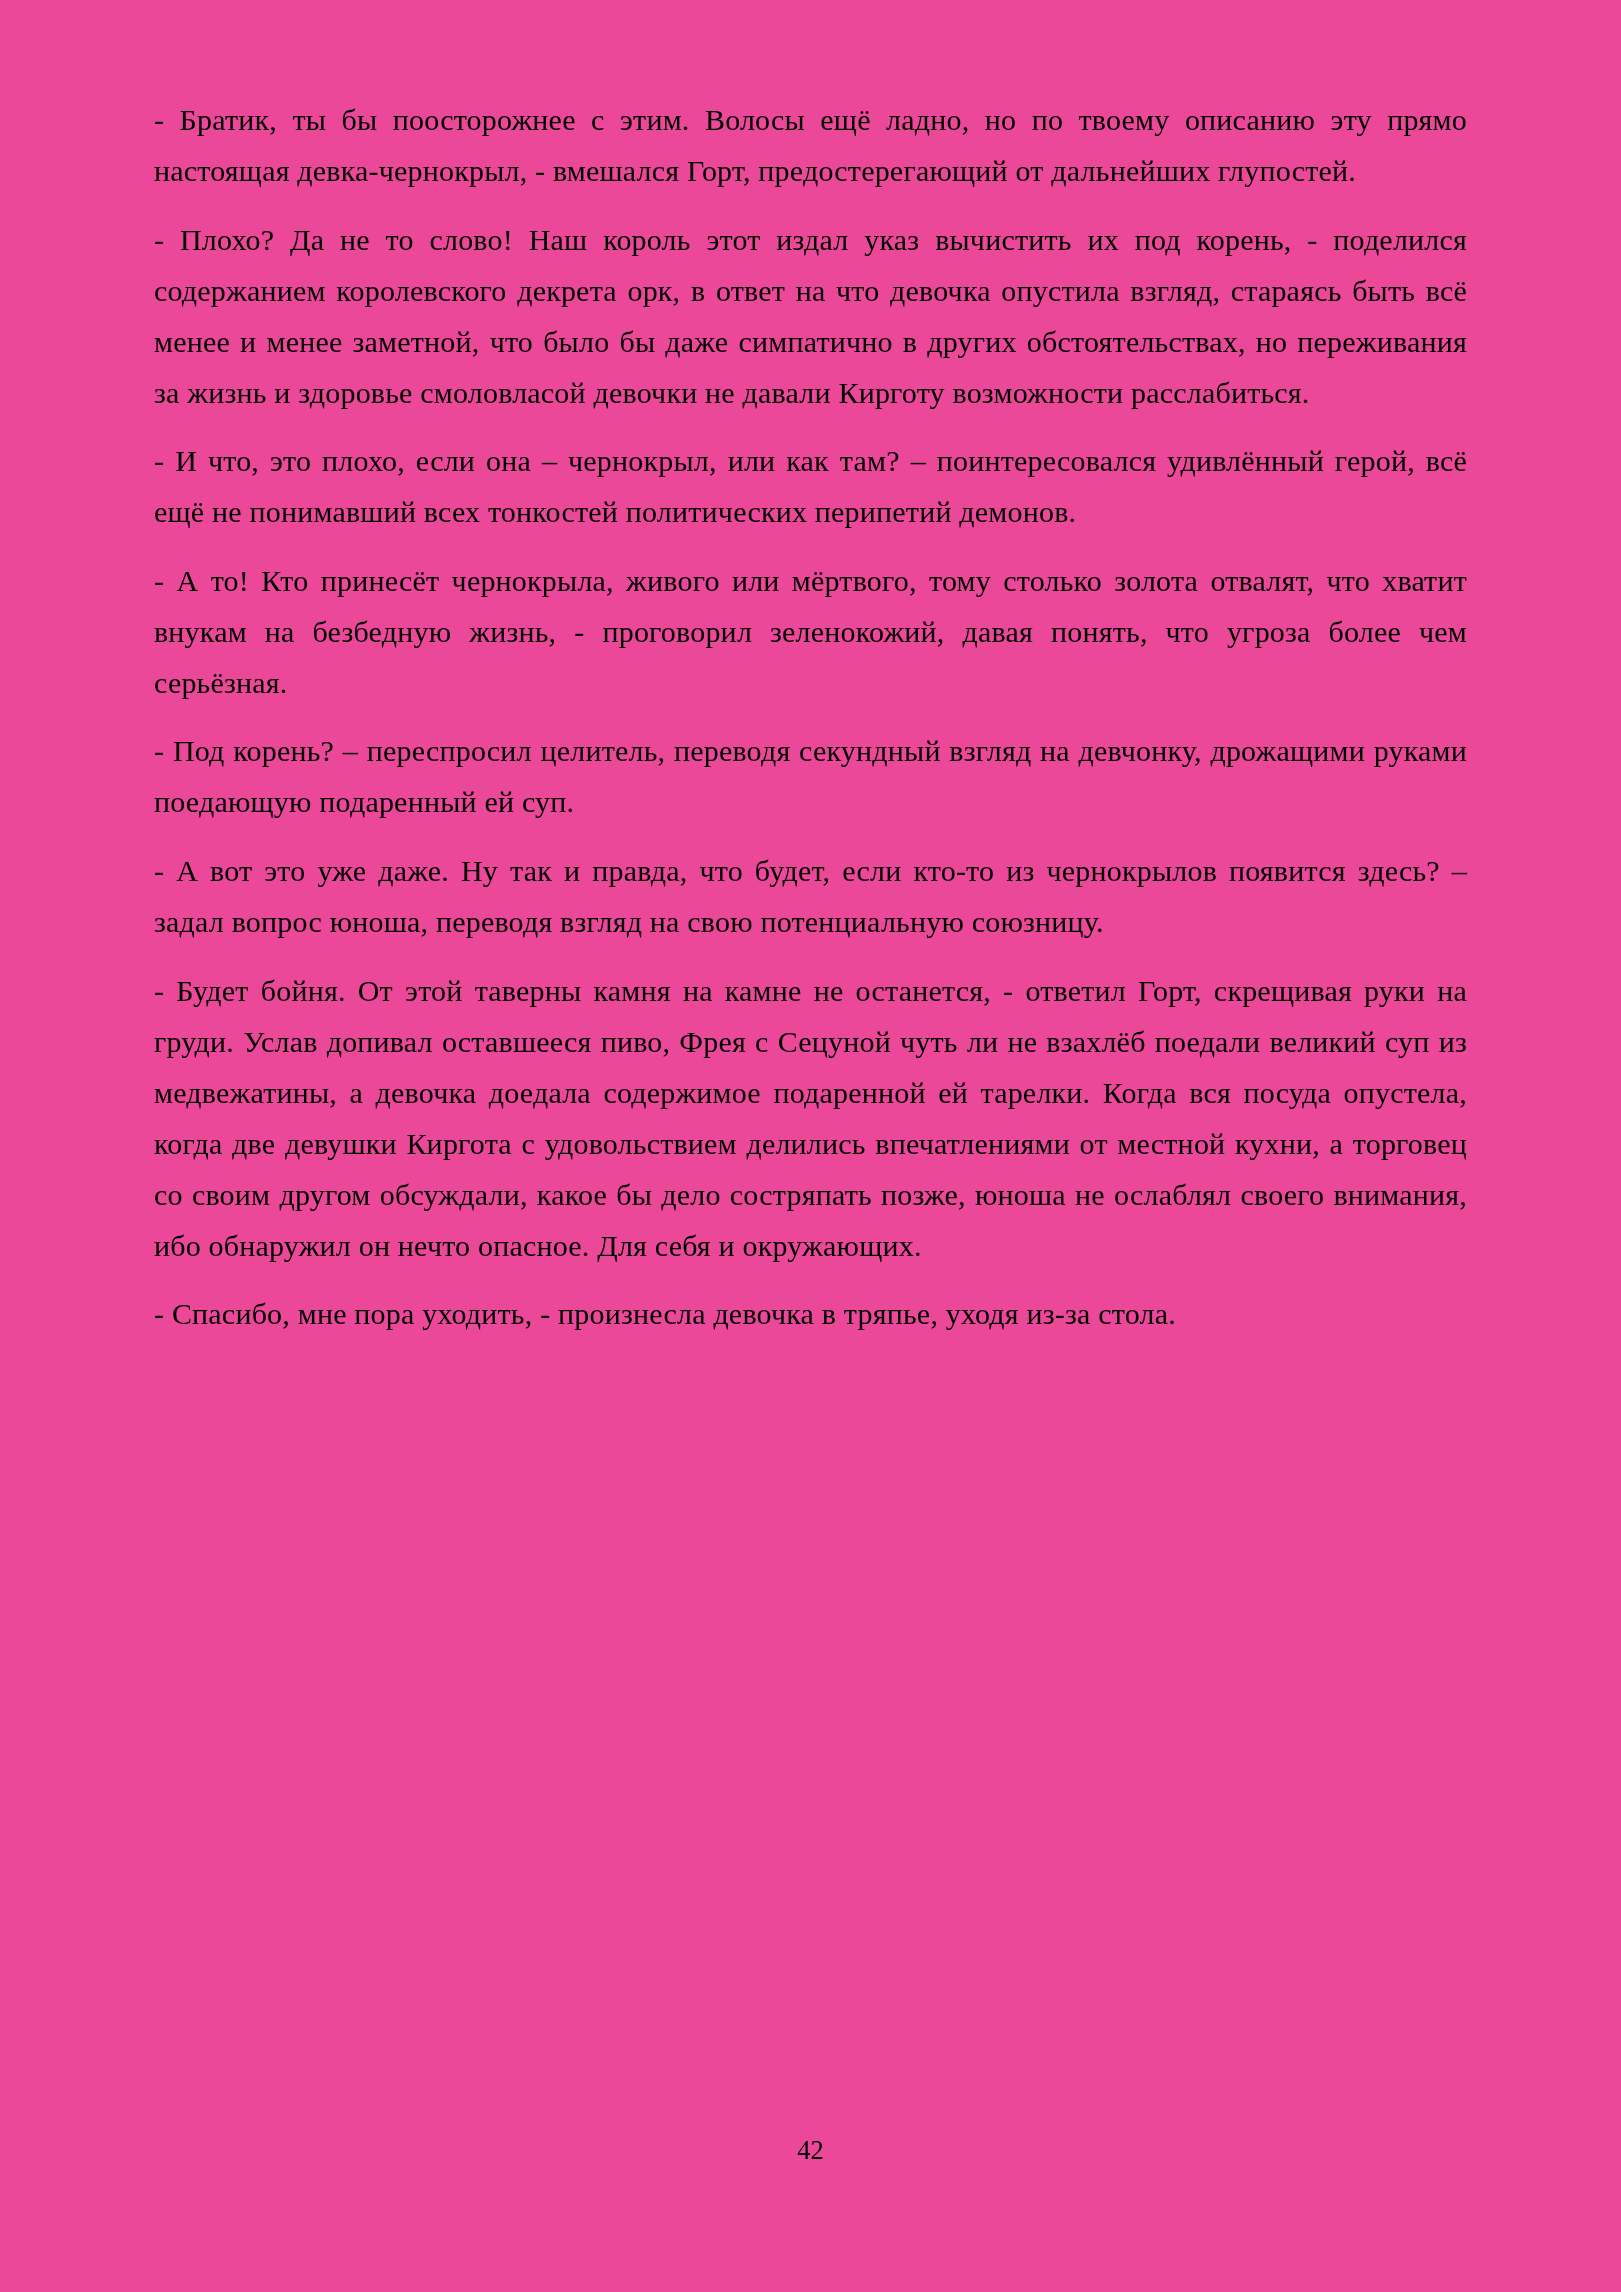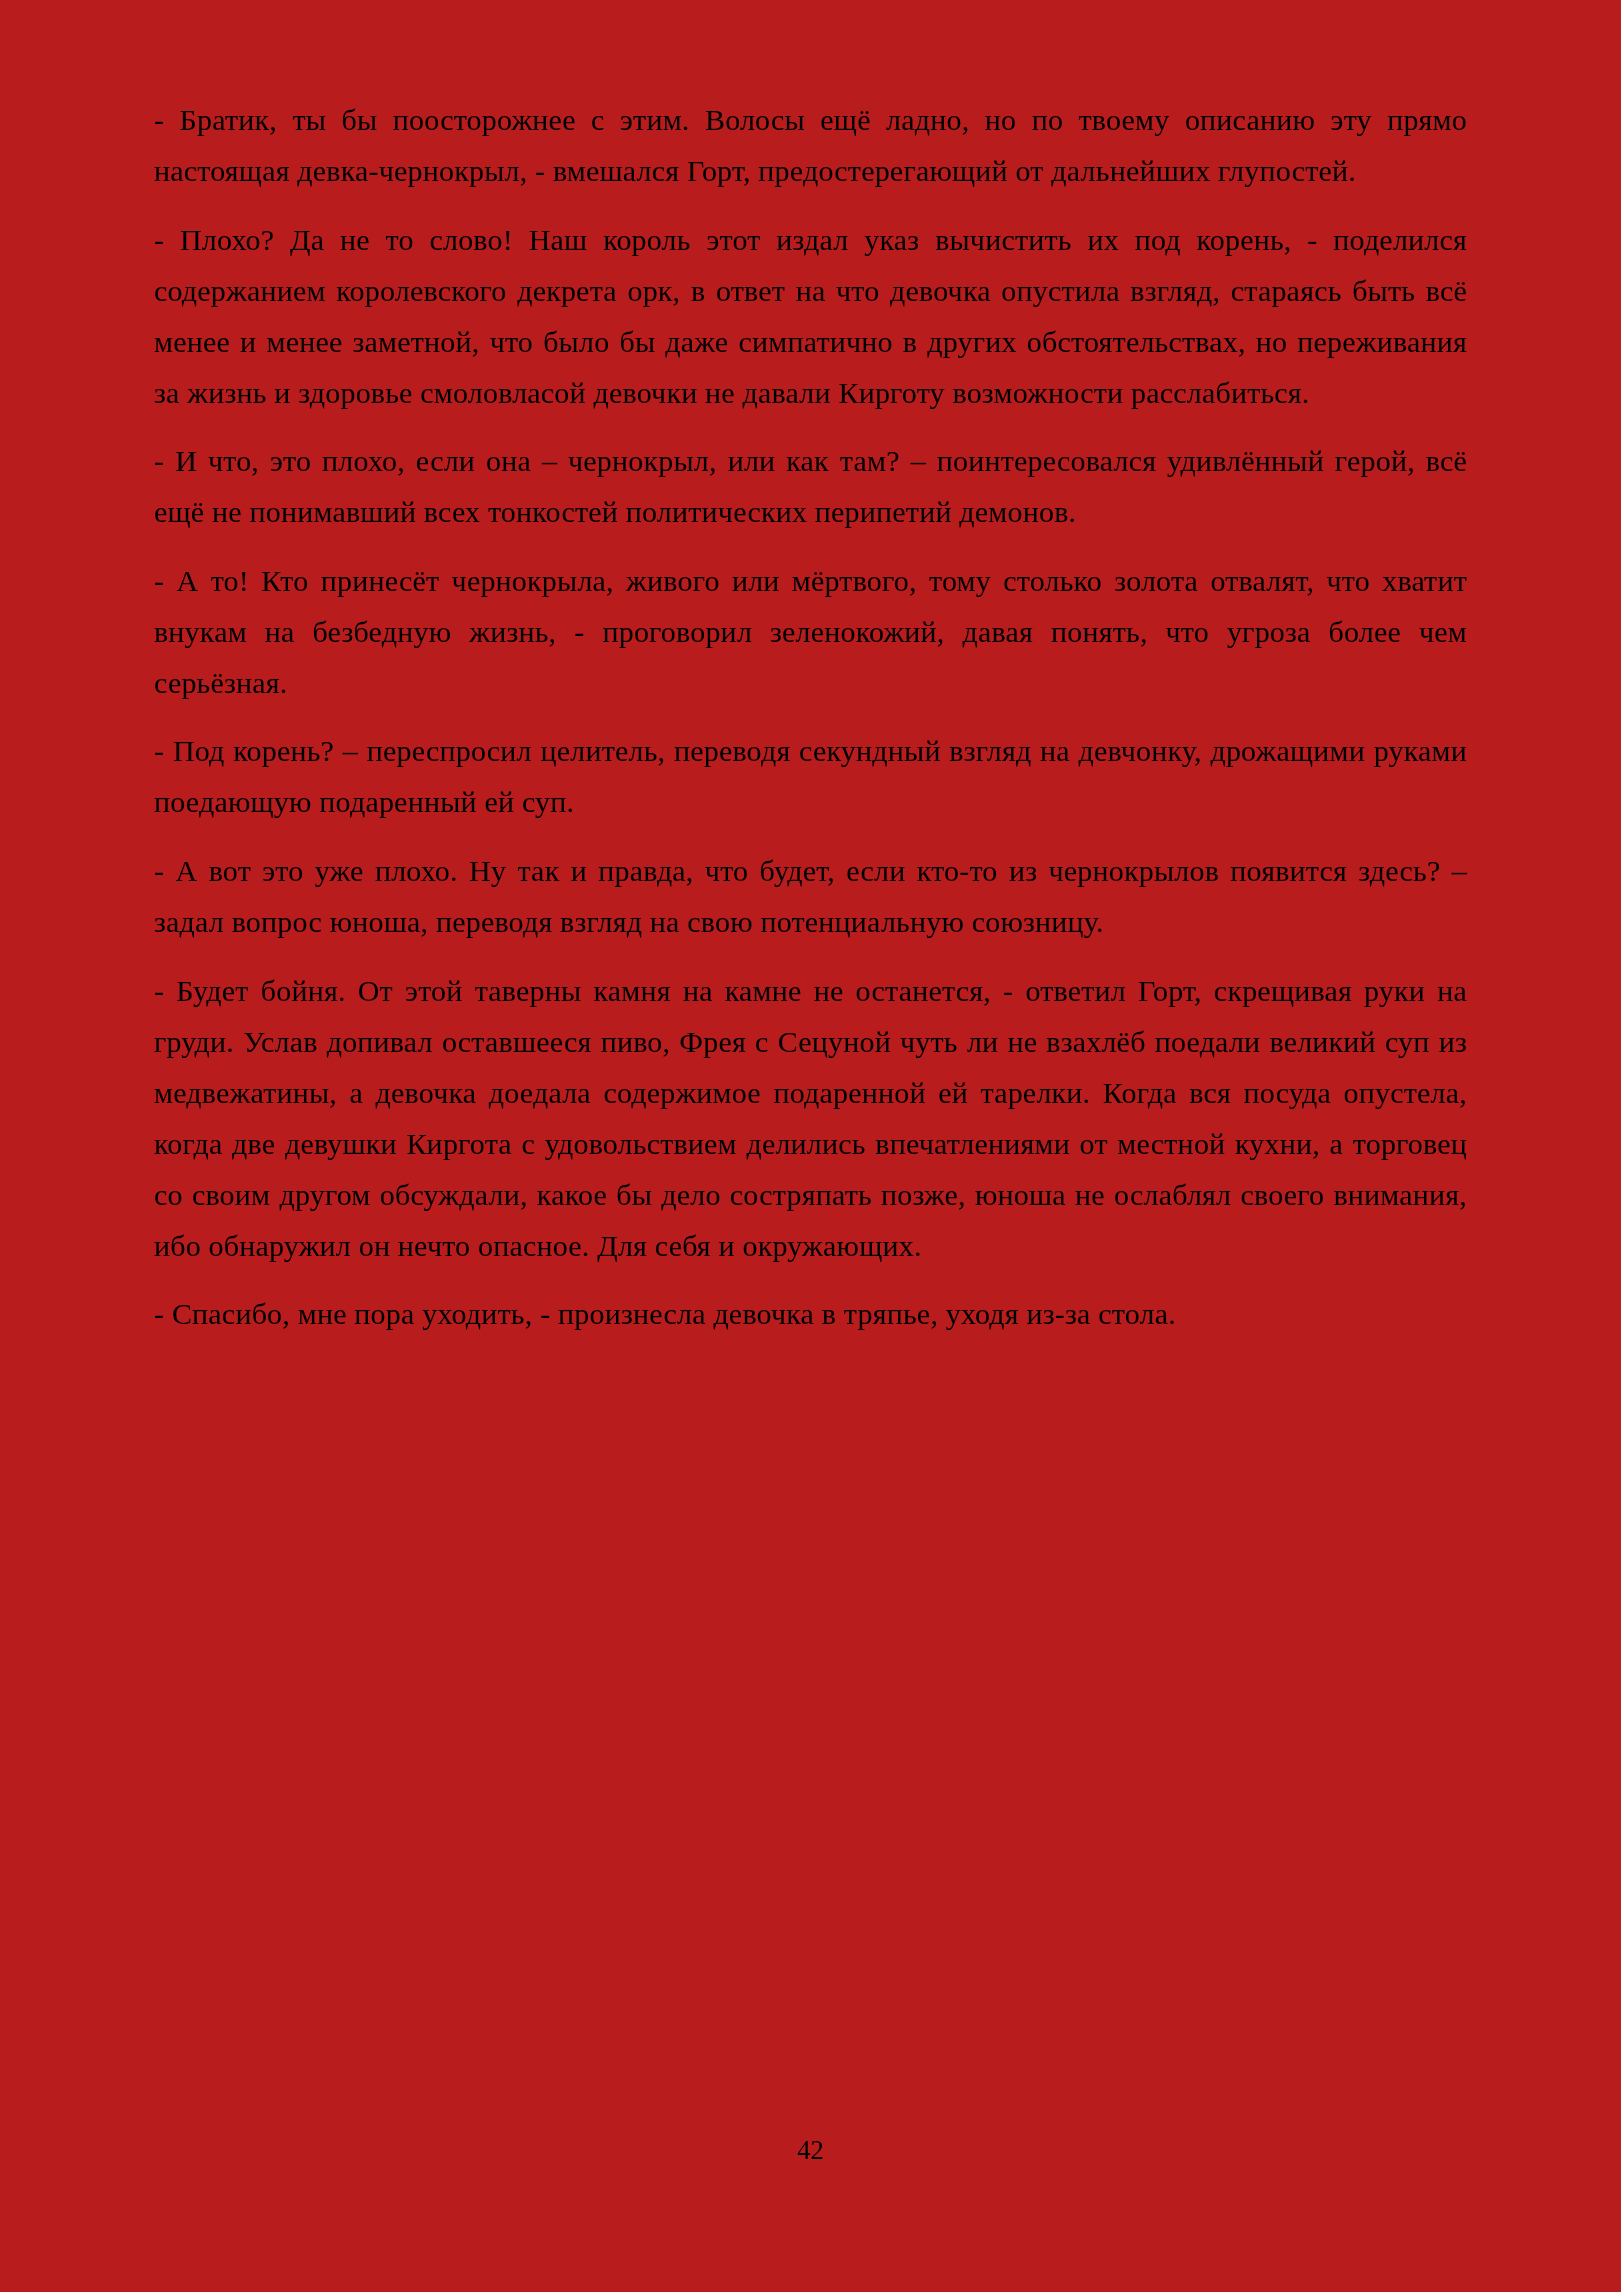--- a/index.html
+++ b/index.html
@@ -5,21 +5,21 @@
   html, body {
     margin: 0;
     padding: 0;
     background: #ffffff;
   }
   .page {
     position: relative;
     width: 1621px;
     height: 2293px;
     margin: 0 auto;
-    background: #b91c1c;
+    background: #ec4899;
     color: #000000;
     font-family: "Liberation Serif", "DejaVu Serif", serif;
     overflow: hidden;
     box-sizing: border-box;
   }
   .content {
     position: absolute;
     top: 94px;
     left: 154px;
     right: 154px;
@@ -46,19 +46,19 @@
 </head>
 <body>
 
 <div class="page">
   <div class="content">
     <p>- Братик, ты бы поосторожнее с этим. Волосы ещё ладно, но по твоему описанию эту прямо настоящая девка-чернокрыл, - вмешался Горт, предостерегающий от дальнейших глупостей.</p>
     <p>- Плохо? Да не то слово! Наш король этот издал указ вычистить их под корень, - поделился содержанием королевского декрета орк, в ответ на что девочка опустила взгляд, стараясь быть всё менее и менее заметной, что было бы даже симпатично в других обстоятельствах, но переживания за жизнь и здоровье смоловласой девочки не давали Кирготу возможности расслабиться.</p>
     <p>- И что, это плохо, если она – чернокрыл, или как там? – поинтересовался удивлённый герой, всё ещё не понимавший всех тонкостей политических перипетий демонов.</p>
     <p>- А то! Кто принесёт чернокрыла, живого или мёртвого, тому столько золота отвалят, что хватит внукам на безбедную жизнь, - проговорил зеленокожий, давая понять, что угроза более чем серьёзная.</p>
     <p>- Под корень? – переспросил целитель, переводя секундный взгляд на девчонку, дрожащими руками поедающую подаренный ей суп.</p>
-    <p>- А вот это уже плохо. Ну так и правда, что будет, если кто-то из чернокрылов появится здесь? – задал вопрос юноша, переводя взгляд на свою потенциальную союзницу.</p>
+    <p>- А вот это уже даже. Ну так и правда, что будет, если кто-то из чернокрылов появится здесь? – задал вопрос юноша, переводя взгляд на свою потенциальную союзницу.</p>
     <p>- Будет бойня. От этой таверны камня на камне не останется, - ответил Горт, скрещивая руки на груди. Услав допивал оставшееся пиво, Фрея с Сецуной чуть ли не взахлёб поедали великий суп из медвежатины, а девочка доедала содержимое подаренной ей тарелки. Когда вся посуда опустела, когда две девушки Киргота с удовольствием делились впечатлениями от местной кухни, а торговец со своим другом обсуждали, какое бы дело состряпать позже, юноша не ослаблял своего внимания, ибо обнаружил он нечто опасное. Для себя и окружающих.</p>
     <p>- Спасибо, мне пора уходить, - произнесла девочка в тряпье, уходя из-за стола.</p>
   </div>
   <div class="page-number">42</div>
 </div>
 
 
 </body></html>

